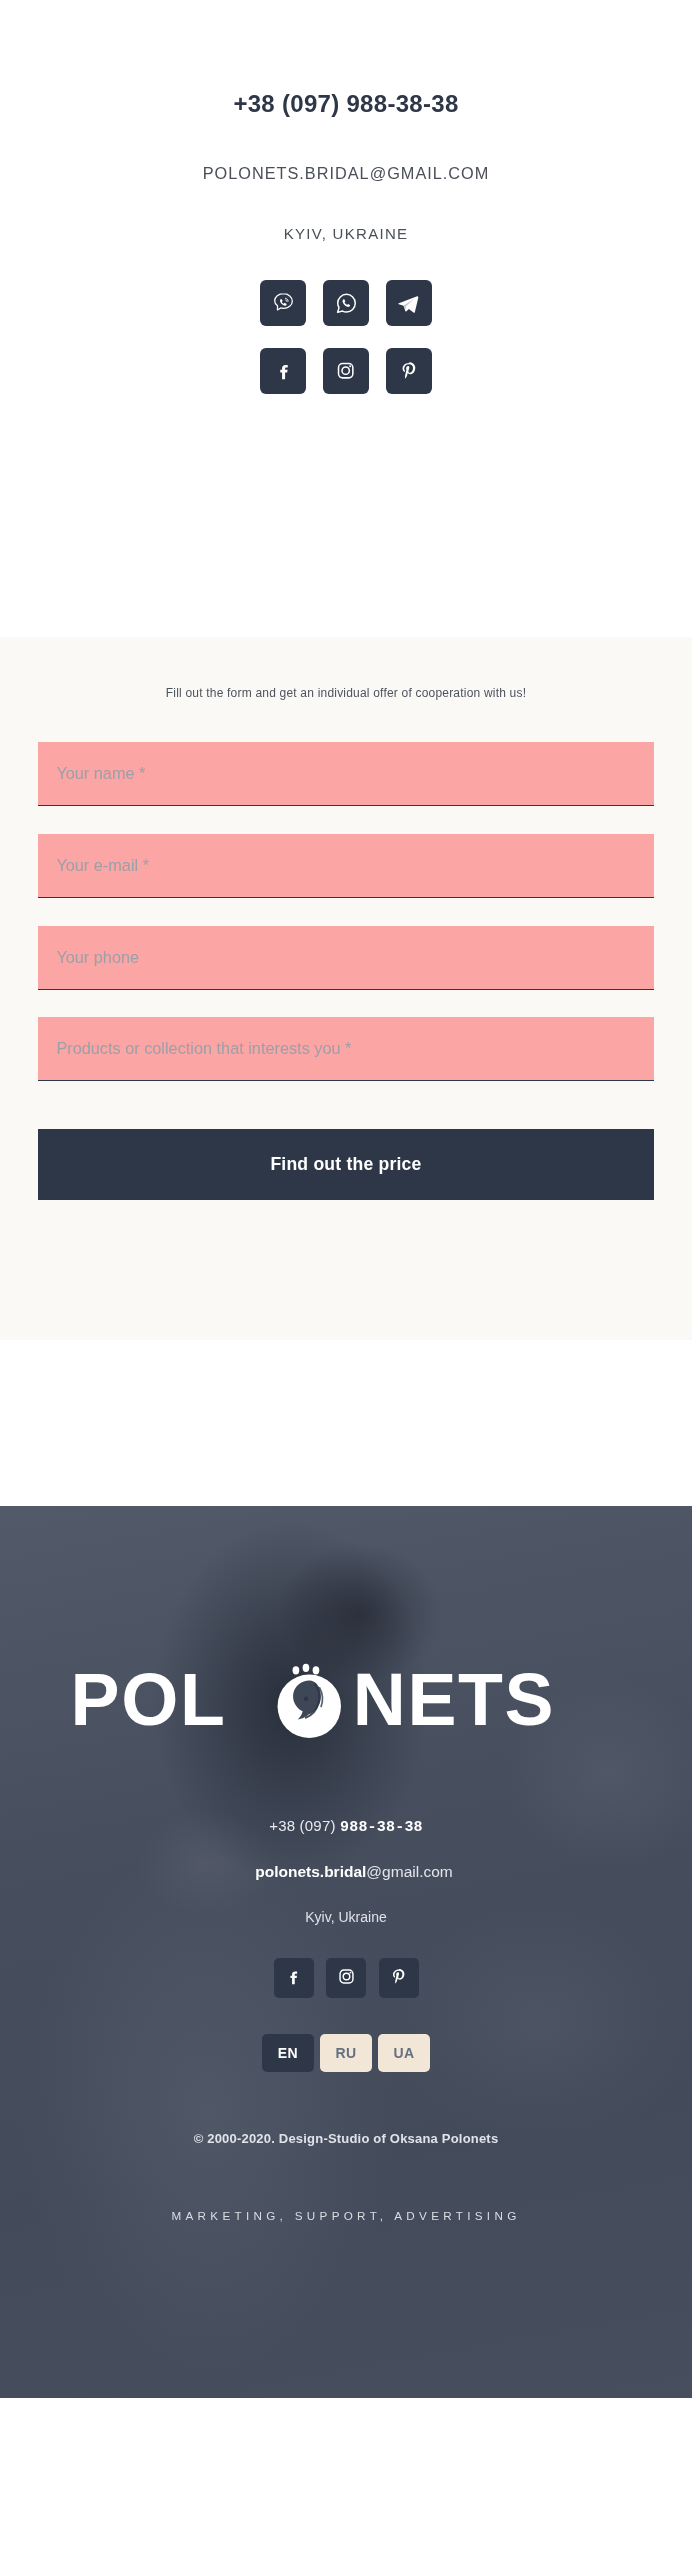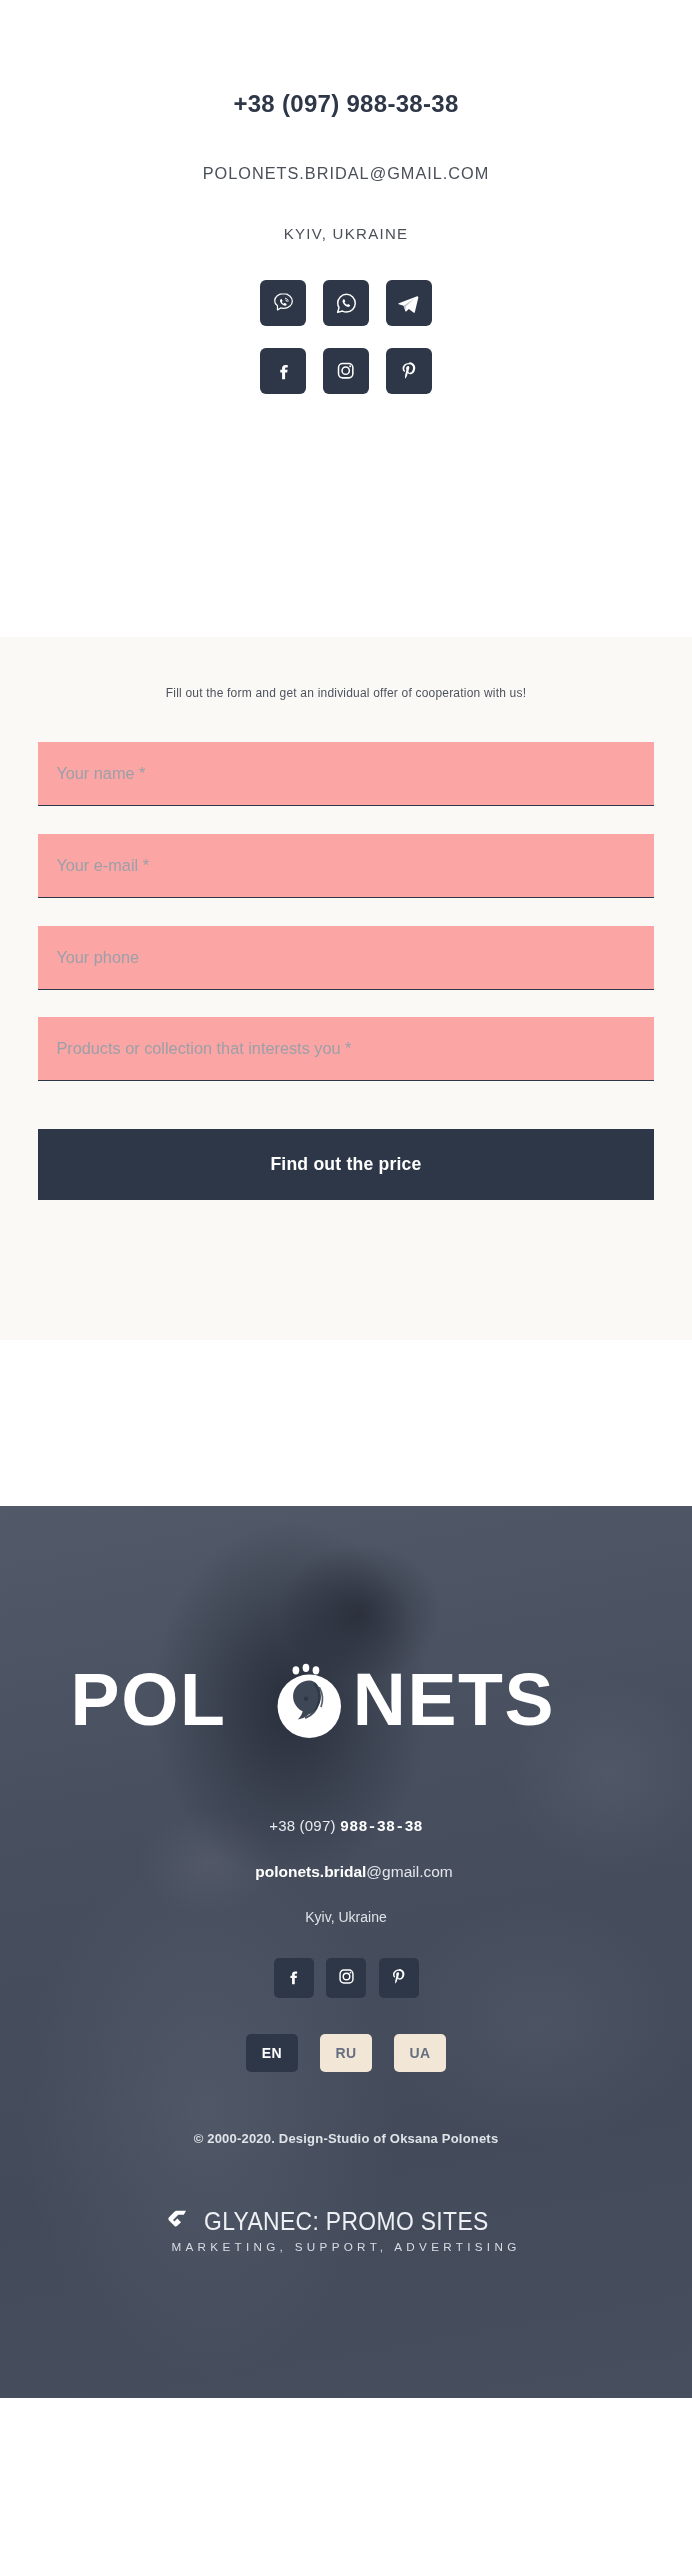--- a/index.html
+++ b/index.html
@@ -186,21 +186,21 @@
     width:40px;height:40px;
     background:#2e3747;
     border-radius:5px;
     display:flex;align-items:center;justify-content:center;
     text-decoration:none;
   }
 
   .lang-row{
     display:flex;
     justify-content:center;
-    gap:22px;
+    gap:6px;
     margin-top:36px;
   }
   .lang-btn{
     min-width:52px;
     height:38px;
     border-radius:5px;
     display:flex;align-items:center;justify-content:center;
     font-size:14px;
     font-weight:bold;
     letter-spacing:0.5px;
@@ -394,26 +394,18 @@
 
     <div class="lang-row">
       <a class="lang-btn active" href="#">EN</a>
       <a class="lang-btn inactive" href="#">RU</a>
       <a class="lang-btn inactive" href="#">UA</a>
     </div>
 
     <div class="copyright">© 2000-2020. Design-Studio of Oksana Polonets</div>
 
     <a class="glyanec" href="#">
-      <span class="gly-top">
-        <span>
-          <svg width="28" height="28" viewBox="0 0 32 32">
-            <path d="M24 5.5 13.5 5.4c-1 0-2 .4-2.7 1.1L4.6 12.8c-1 1-1 2.7 0 3.7l6.3 6.3c.8.8 2 .9 2.8.1l4.6-4.4-4.2-4.3-3.4 3.4-1.5-1.5 6-6h6.3l2.5-4.6z" fill="#ffffff"></path>
-          </svg>
-        </span>
-        <span class="gly-name">GLYANEC: PROMO SITES</span>
-      </span>
       <span class="gly-sub">MARKETING, SUPPORT, ADVERTISING</span>
     </a>
 
   </div>
 </footer>
 
 
 </body></html>

